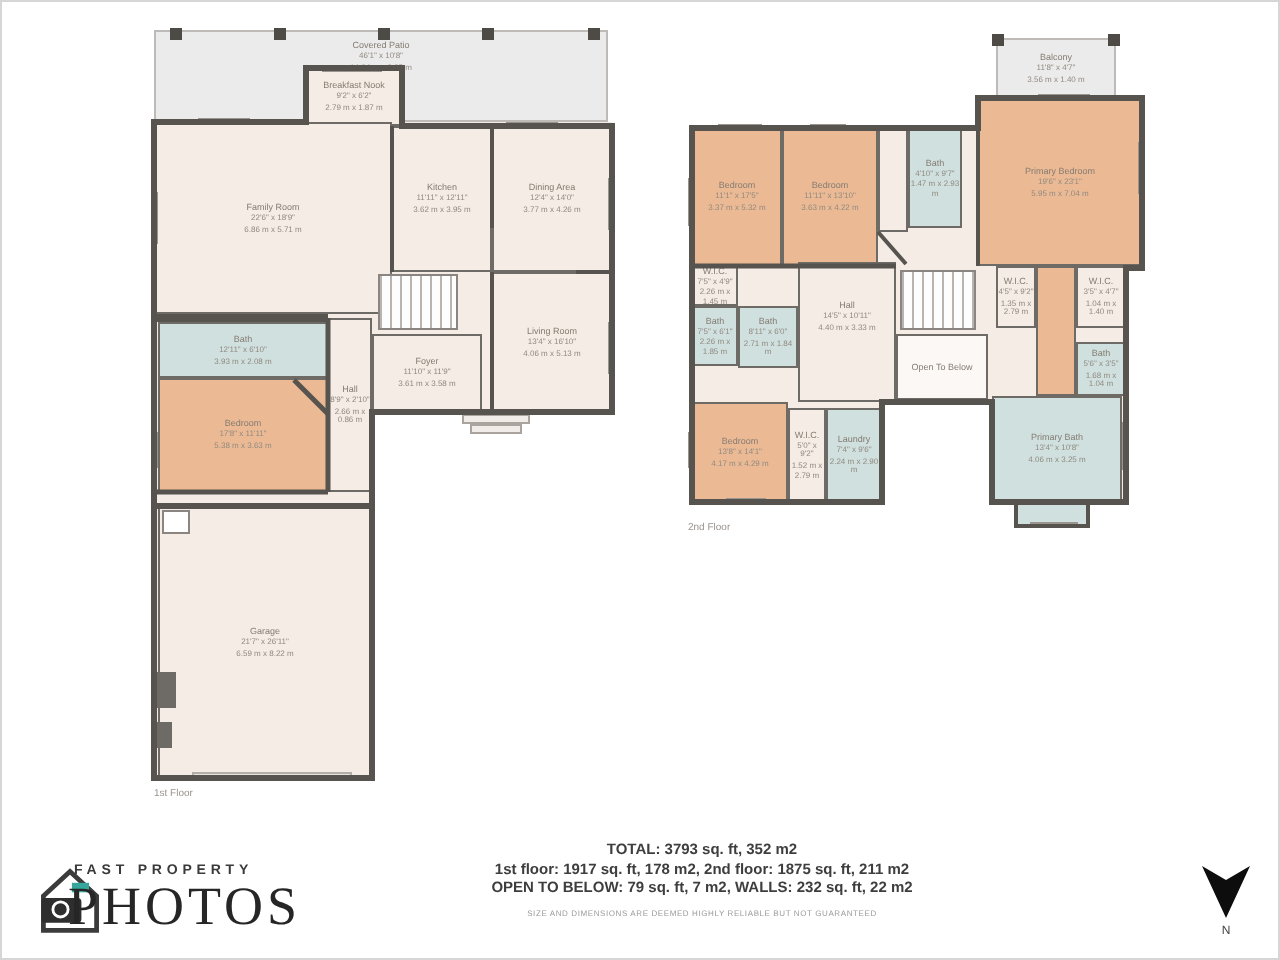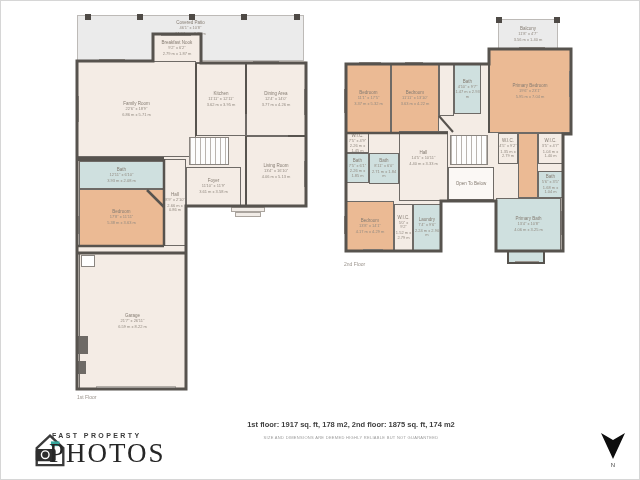--- a/index.html
+++ b/index.html
@@ -27,21 +27,21 @@
   .winv{position:absolute;width:3px;background:#fdfdfd;border-left:1px solid #9a958f;
         border-right:1px solid #9a958f;box-sizing:border-box;}
   .step{position:absolute;background:#f1ece7;border:1px solid #aaa49e;box-sizing:border-box;}
   .dk{position:absolute;background:#6e6a66;}
   .whitebox{position:absolute;background:#fff;border:1px solid #8a8580;box-sizing:border-box;}
   .gdoor{position:absolute;height:4px;background:#e7e3df;border:1px solid #b3aea8;box-sizing:border-box;}
   svg.lines{position:absolute;left:0;top:0;pointer-events:none;}
   .summary{position:absolute;left:140px;top:419px;width:420px;text-align:center;
            color:#3e3e3e;font-size:7.5px;font-weight:600;line-height:9.6px;}
   .disclaimer{margin-top:3px;font-size:4px;font-weight:400;color:#9b9b9b;letter-spacing:.3px;}
-  .logo{position:absolute;left:30px;top:428px;width:130px;height:42px;}
+  .logo{position:absolute;left:15px;top:428px;width:130px;height:42px;}
   .logo-top{position:absolute;left:21px;top:3px;font-size:7px;font-weight:700;
             letter-spacing:2.4px;color:#3a3a3a;}
   .logo-bottom{position:absolute;left:18px;top:9px;font-family:"Liberation Serif",serif;
                font-size:27px;letter-spacing:2px;color:#262626;}
   .compass{position:absolute;left:598px;top:430px;width:28px;height:44px;text-align:center;}
   .compass .nlbl{font-size:6px;color:#444;display:block;margin-top:-3px;}
 </style>
 </head>
 <body>
 
@@ -307,21 +307,23 @@
     <line x1="195" y1="62" x2="195" y2="135" stroke="#57534e" stroke-width="2"></line>
     <line x1="245" y1="62" x2="245" y2="113" stroke="#57534e" stroke-width="2"></line>
     <line x1="245" y1="135" x2="245" y2="205" stroke="#57534e" stroke-width="2"></line>
     <line x1="287" y1="135" x2="305" y2="135" stroke="#57534e" stroke-width="2"></line>
     <line x1="345" y1="132" x2="447" y2="132" stroke="#57534e" stroke-width="2.5"></line>
     <line x1="488" y1="63" x2="488" y2="132" stroke="#57534e" stroke-width="2"></line>
     <line x1="438" y1="115" x2="452" y2="131" stroke="#57534e" stroke-width="2"></line>
   </svg>
 
   <div class="summary">
-    <div>1st floor: 1917 sq. ft, 178 m2, 2nd floor: 1875 sq. ft, 174 m2</div>
+    <div>TOTAL: 3793 sq. ft, 352 m2</div>
+    <div>1st floor: 1917 sq. ft, 178 m2, 2nd floor: 1875 sq. ft, 211 m2</div>
+    <div>OPEN TO BELOW: 79 sq. ft, 7 m2, WALLS: 232 sq. ft, 22 m2</div>
     <div class="disclaimer">SIZE AND DIMENSIONS ARE DEEMED HIGHLY RELIABLE BUT NOT GUARANTEED</div>
   </div>
 
   <div class="logo">
     <svg width="38" height="40" viewBox="0 0 40 42" class="abs" style="left:0;top:0;">
       <path d="M6,20 L20,7 L34,20 L34,38 L6,38 Z" fill="none" stroke="#3b3b3b" stroke-width="2.5"></path>
       <rect x="21" y="13" width="9" height="5" fill="#35a79c"></rect>
       <rect x="5" y="21" width="21" height="13" rx="2" fill="#2e2e2e"></rect>
       <circle cx="15" cy="27" r="4" fill="none" stroke="#ffffff" stroke-width="1.5"></circle>
     </svg>

